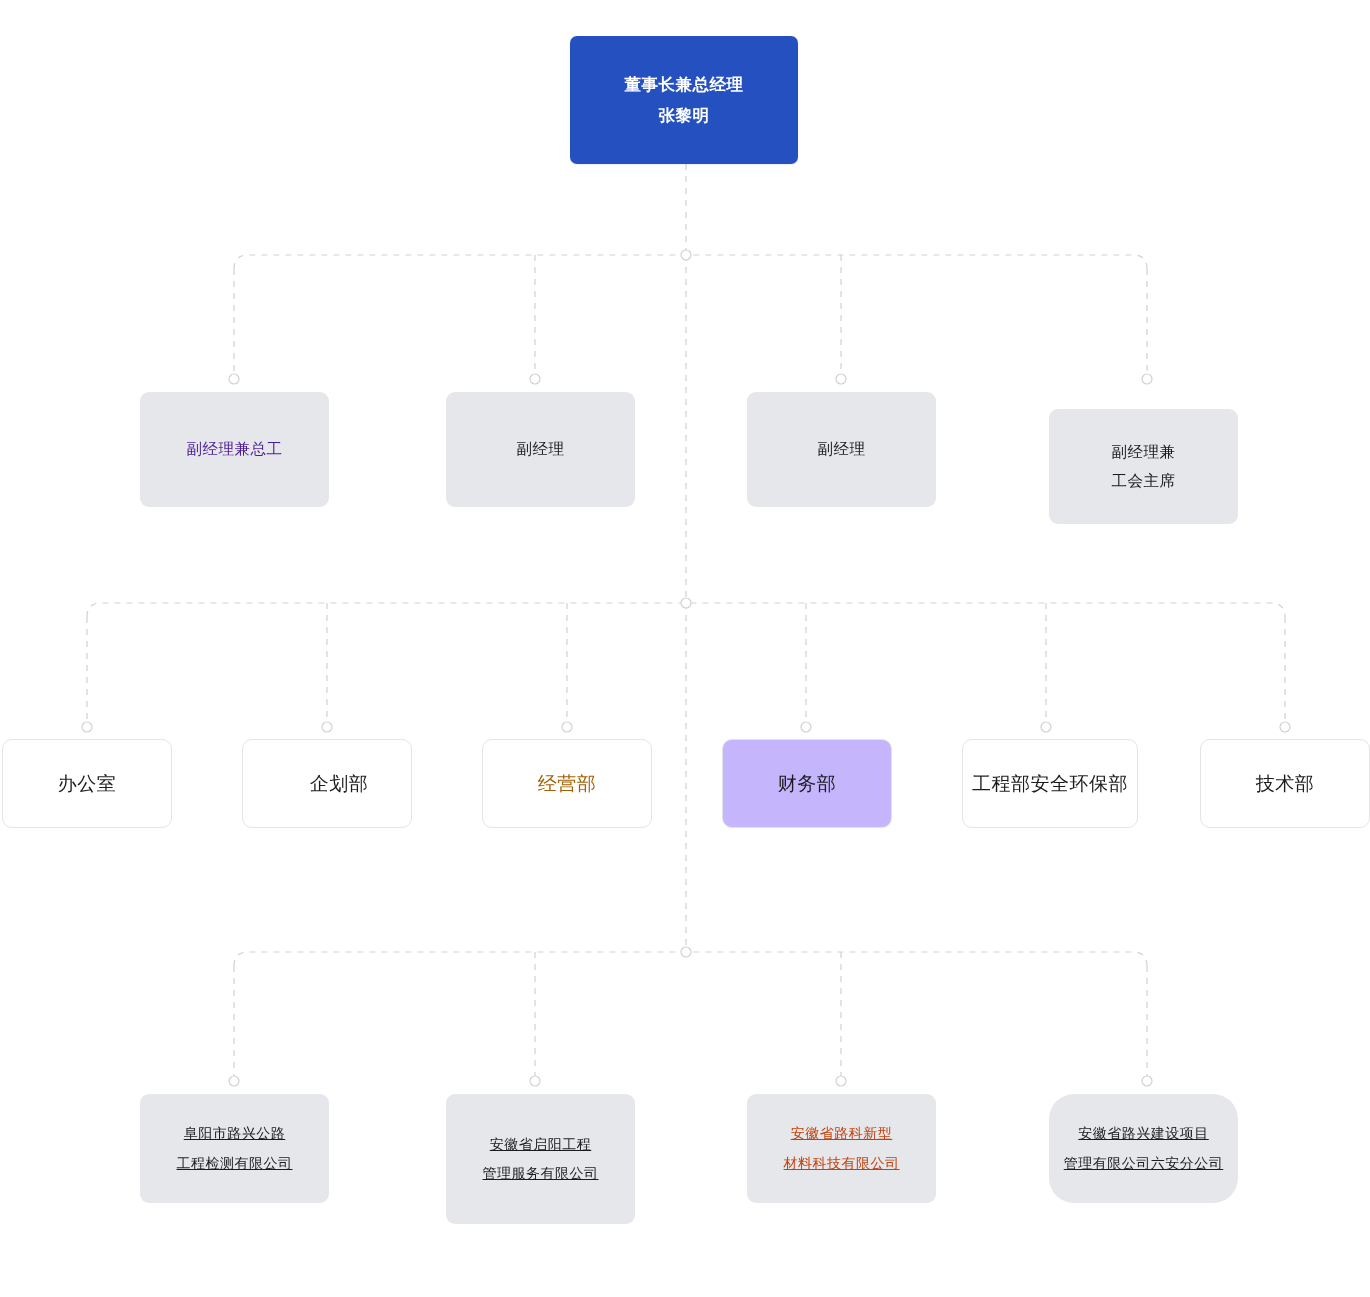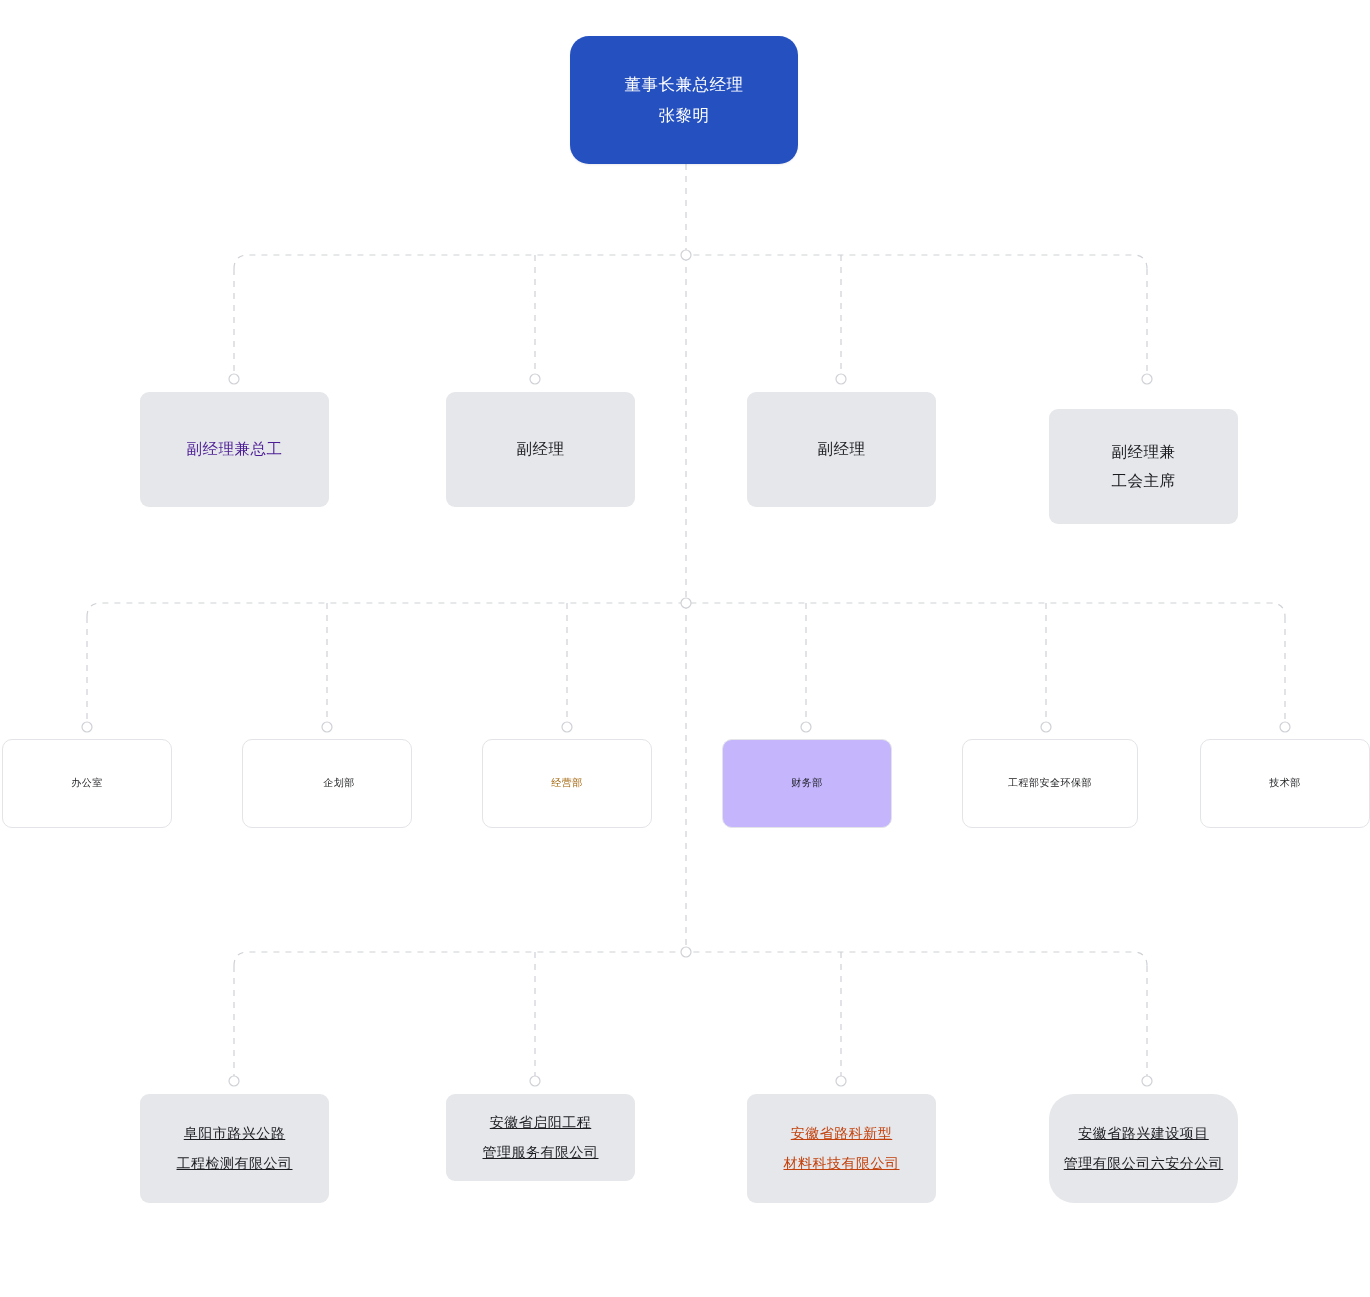--- a/index.html
+++ b/index.html
@@ -32,36 +32,37 @@
     flex-direction: column;
     align-items: center;
     justify-content: center;
     text-align: center;
     line-height: 1.85;
     letter-spacing: 0.5px;
   }
   .node-root {
     background: #2550c0;
     color: #ffffff;
-    border-radius: 19px;
+    border-radius: 7px;
     font-size: 16.5px;
     box-shadow: 0 1px 2px rgba(0,0,0,0.08);
+    font-weight: bold;
   }
   .node-exec {
     background: #e6e7eb;
     color: #1b1c1f;
     border-radius: 9px;
     font-size: 15.5px;
   }
   .node-dept {
     background: #ffffff;
     color: #1b1c1f;
     border: 1px solid #e3e4e8;
     border-radius: 10px;
-    font-size: 10px;
+    font-size: 19px;
   }
   .node-sub {
     background: #e6e7eb;
     color: #1b1c1f;
     border-radius: 9px;
     font-size: 14px;
     line-height: 2.1;
     text-decoration: underline;
   }
   .node-line {
@@ -149,21 +150,21 @@
     <span class="node-line">工程部安全环保部</span>
   </div>
   <div class="node node-dept" style="left: 1200px; top: 739px; width: 170px; height: 89px; background: rgb(255, 255, 255); border-color: rgb(227, 228, 232); color: rgb(27, 28, 31);">
     <span class="node-line">技术部</span>
   </div>
 
   <div class="node node-sub" style="left: 140px; top: 1094px; width: 189px; height: 109px; background: rgb(230, 231, 235); color: rgb(27, 28, 31);">
     <span class="node-line">阜阳市路兴公路</span>
     <span class="node-line">工程检测有限公司</span>
   </div>
-  <div class="node node-sub" style="left: 446px; top: 1094px; width: 189px; height: 87px; background: rgb(230, 231, 235); color: rgb(27, 28, 31);">
+  <div class="node node-sub" style="left: 446px; top: 1094px; width: 189px; height: 130px; background: rgb(230, 231, 235); color: rgb(27, 28, 31);">
     <span class="node-line">安徽省启阳工程</span>
     <span class="node-line">管理服务有限公司</span>
   </div>
   <div class="node node-sub" style="left: 747px; top: 1094px; width: 189px; height: 109px; background: rgb(230, 231, 235); color: #c2410c;">
     <span class="node-line">安徽省路科新型</span>
     <span class="node-line">材料科技有限公司</span>
   </div>
   <div class="node node-sub" style="left: 1049px; top: 1094px; width: 189px; height: 109px; background: rgb(230, 231, 235); color: rgb(27, 28, 31); border-radius: 25px;">
     <span class="node-line">安徽省路兴建设项目</span>
     <span class="node-line">管理有限公司六安分公司</span>

